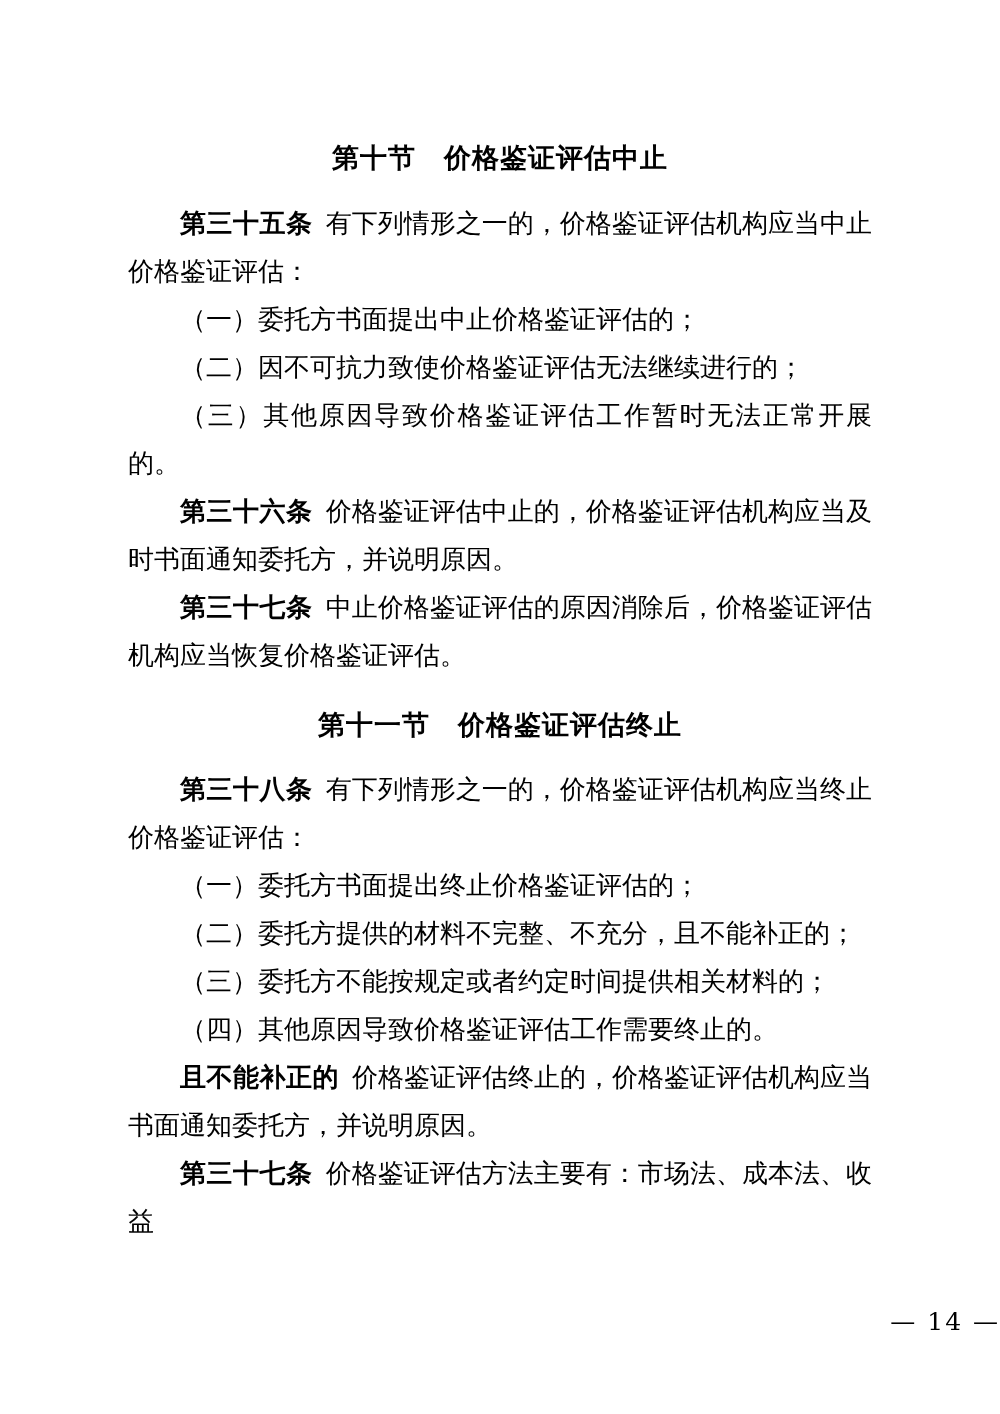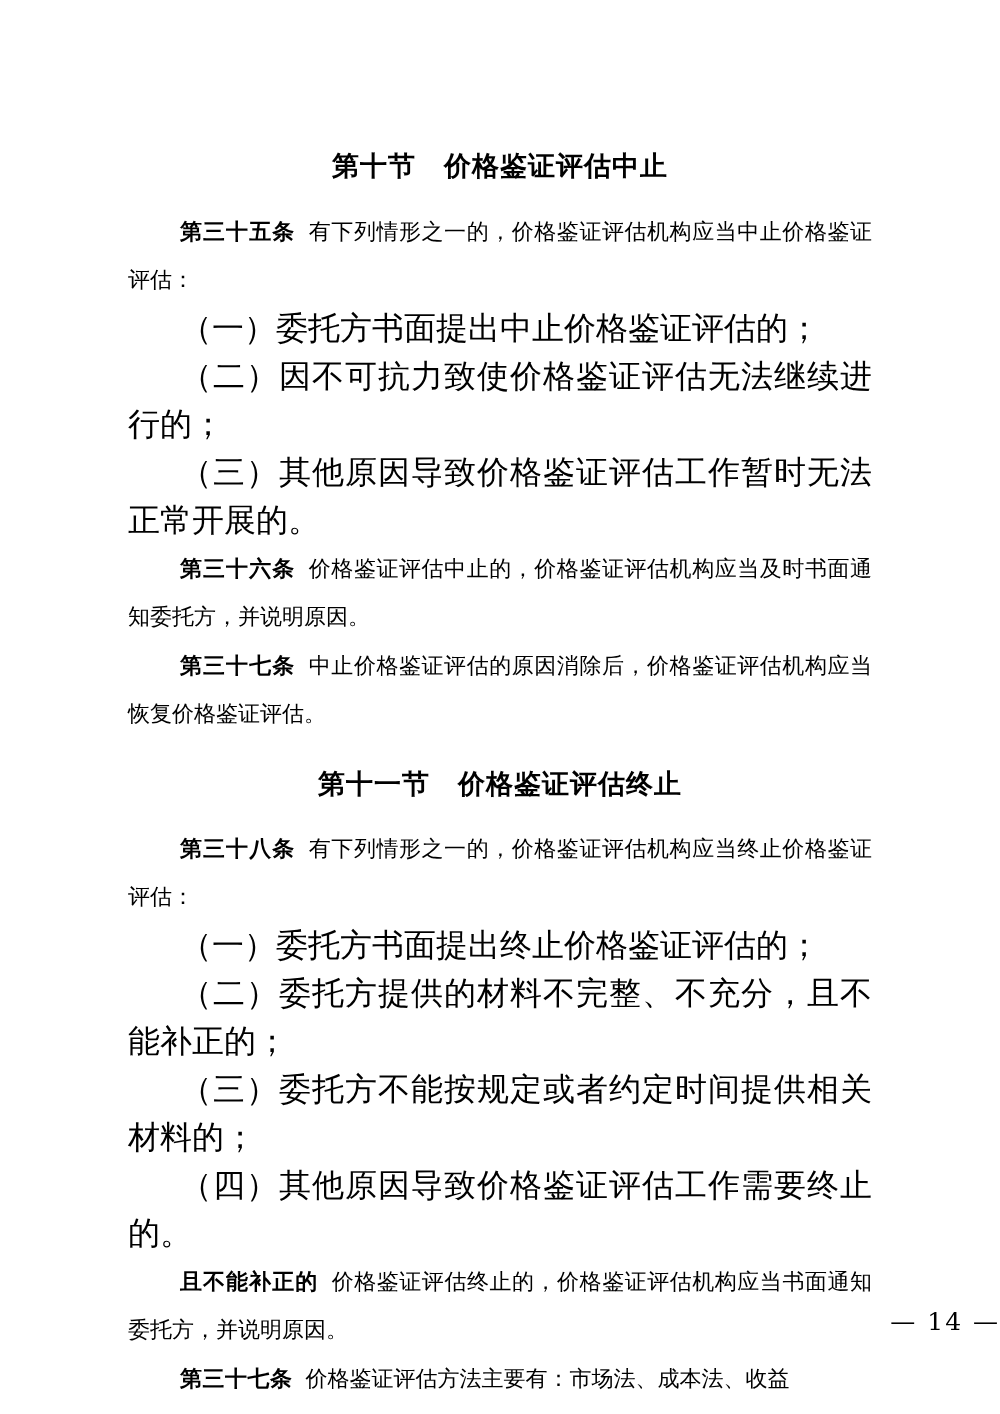--- a/index.html
+++ b/index.html
@@ -18,51 +18,51 @@
   .page {
     position: absolute;
     top: 0; left: 0;
     width: 1000px;
     height: 1414px;
     box-sizing: border-box;
     padding: 130px 128px 0 128px;
   }
   .doc-body {
     width: 744px;
-    margin: 16px auto;
+    margin: 8px auto;
   }
   .section-heading {
     text-align: center;
     font-size: 27px;
     font-weight: bold;
     letter-spacing: 1px;
     line-height: 1.5;
     margin: 26px 0 20px 0;
   }
   .section-heading:first-child {
     margin-top: 0;
   }
   .para {
-    font-size: 22px;
+    font-size: 26px;
     line-height: 48px;
     text-align: justify;
     text-justify: inter-ideograph;
     margin: 0 0 0 0;
     text-indent: 52px;
   }
   .para .art-no {
     font-weight: bold;
     letter-spacing: 0.5px;
   }
   .para .gap {
     display: inline-block;
     width: 13px;
   }
   .item {
-    font-size: 32px;
+    font-size: 26px;
     line-height: 48px;
     text-indent: 52px;
     margin: 0;
     text-align: justify;
     text-justify: inter-ideograph;
   }
   .page-number {
     position: absolute;
     left: 0;
     right: 0;

